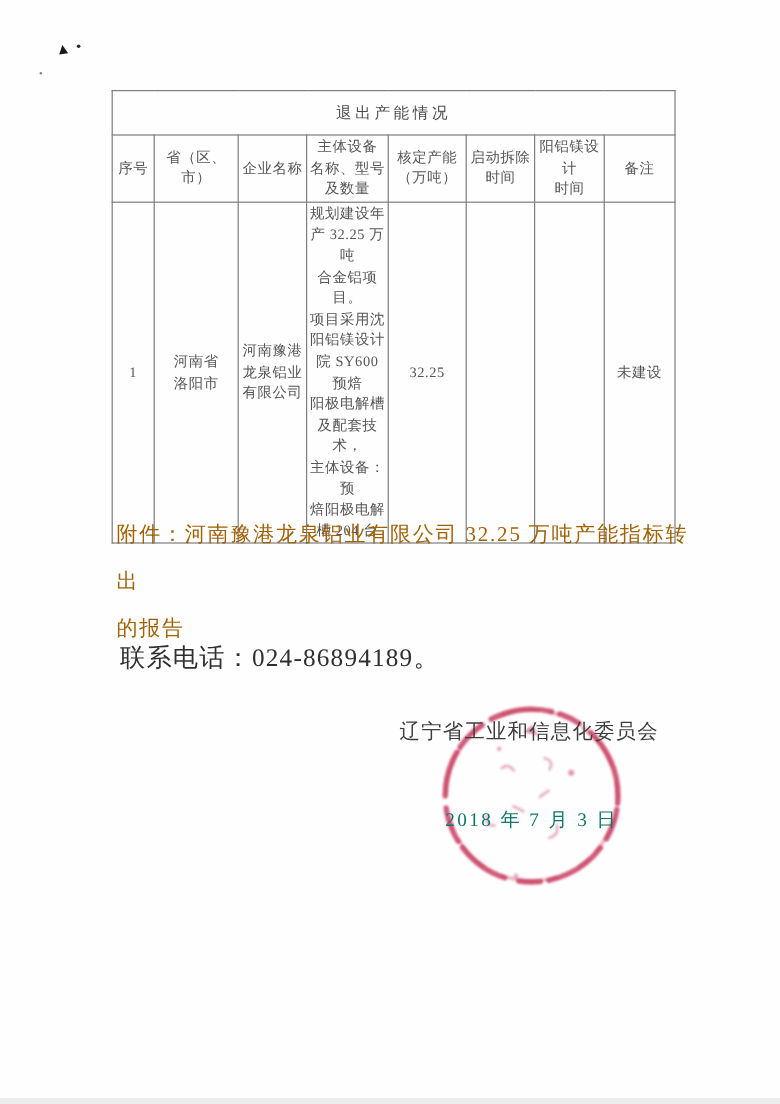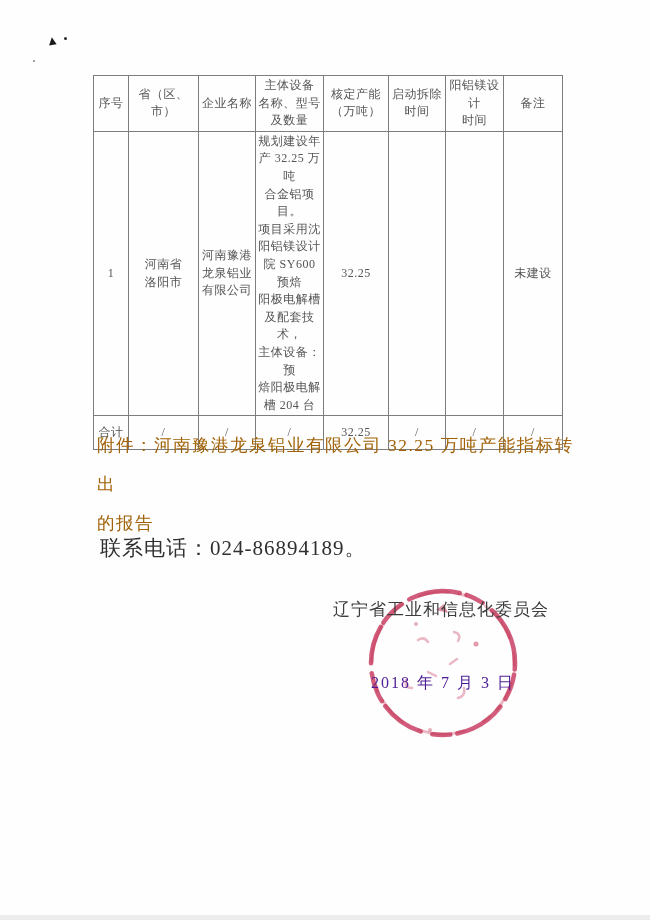--- a/index.html
+++ b/index.html
@@ -58,21 +58,21 @@
   .contact {
     position: absolute; left: 100px; top: 534px;
     font-size: 21px; letter-spacing: 1px; color: #2f2f2f;
   }
   .sig-org {
     position: absolute; left: 333px; top: 598px;
     font-size: 17px; letter-spacing: 1px; color: #3d3d3d;
   }
   .sig-date {
     position: absolute; left: 371px; top: 673px;
-    font-size: 16px; letter-spacing: 2px; color: #4c1d95;
+    font-size: 16px; letter-spacing: 2px; color: #0f766e;
   }
 
   
   .stamp {
     position: absolute; left: 358px; top: 580px;
     width: 170px; height: 170px; pointer-events: none;
   }
 </style>
 </head>
 <body>
@@ -86,20 +86,23 @@
     <col style="width:35px">
       <col style="width:70px">
       <col style="width:57px">
       <col style="width:68px">
     <col style="width:65px">
       <col style="width:57px">
       <col style="width:58px">
       <col style="width:59px">
   </colgroup>
   <tbody>
+      <tr class="row-title">
+    <td colspan="8">退出产能情况</td>
+  </tr>
   <tr class="row-header">
     <td>序号</td>
     <td>省（区、市）</td>
     <td>企业名称</td>
     <td>主体设备
 名称、型号
 及数量</td>
     <td>核定产能
 （万吨）</td>
     <td>启动拆除
@@ -124,30 +127,20 @@
 阳极电解槽
 及配套技术，
 主体设备：预
 焙阳极电解
 槽 204 台</td>
     <td>32.25</td>
     <td></td>
     <td></td>
     <td>未建设</td>
   </tr>
-  <tr class="row-total">
-    <td>合计</td>
-    <td>/</td>
-    <td>/</td>
-    <td>/</td>
-    <td>32.25</td>
-    <td>/</td>
-    <td>/</td>
-    <td>/</td>
-  </tr>
 </tbody>
   </table>
 
 <div class="attachment">附件：河南豫港龙泉铝业有限公司 32.25 万吨产能指标转出
 的报告</div>
 <div class="contact">联系电话：024-86894189。</div>
 
 <svg class="stamp" viewBox="0 0 170 170">
   <defs>
     <filter id="blur">

